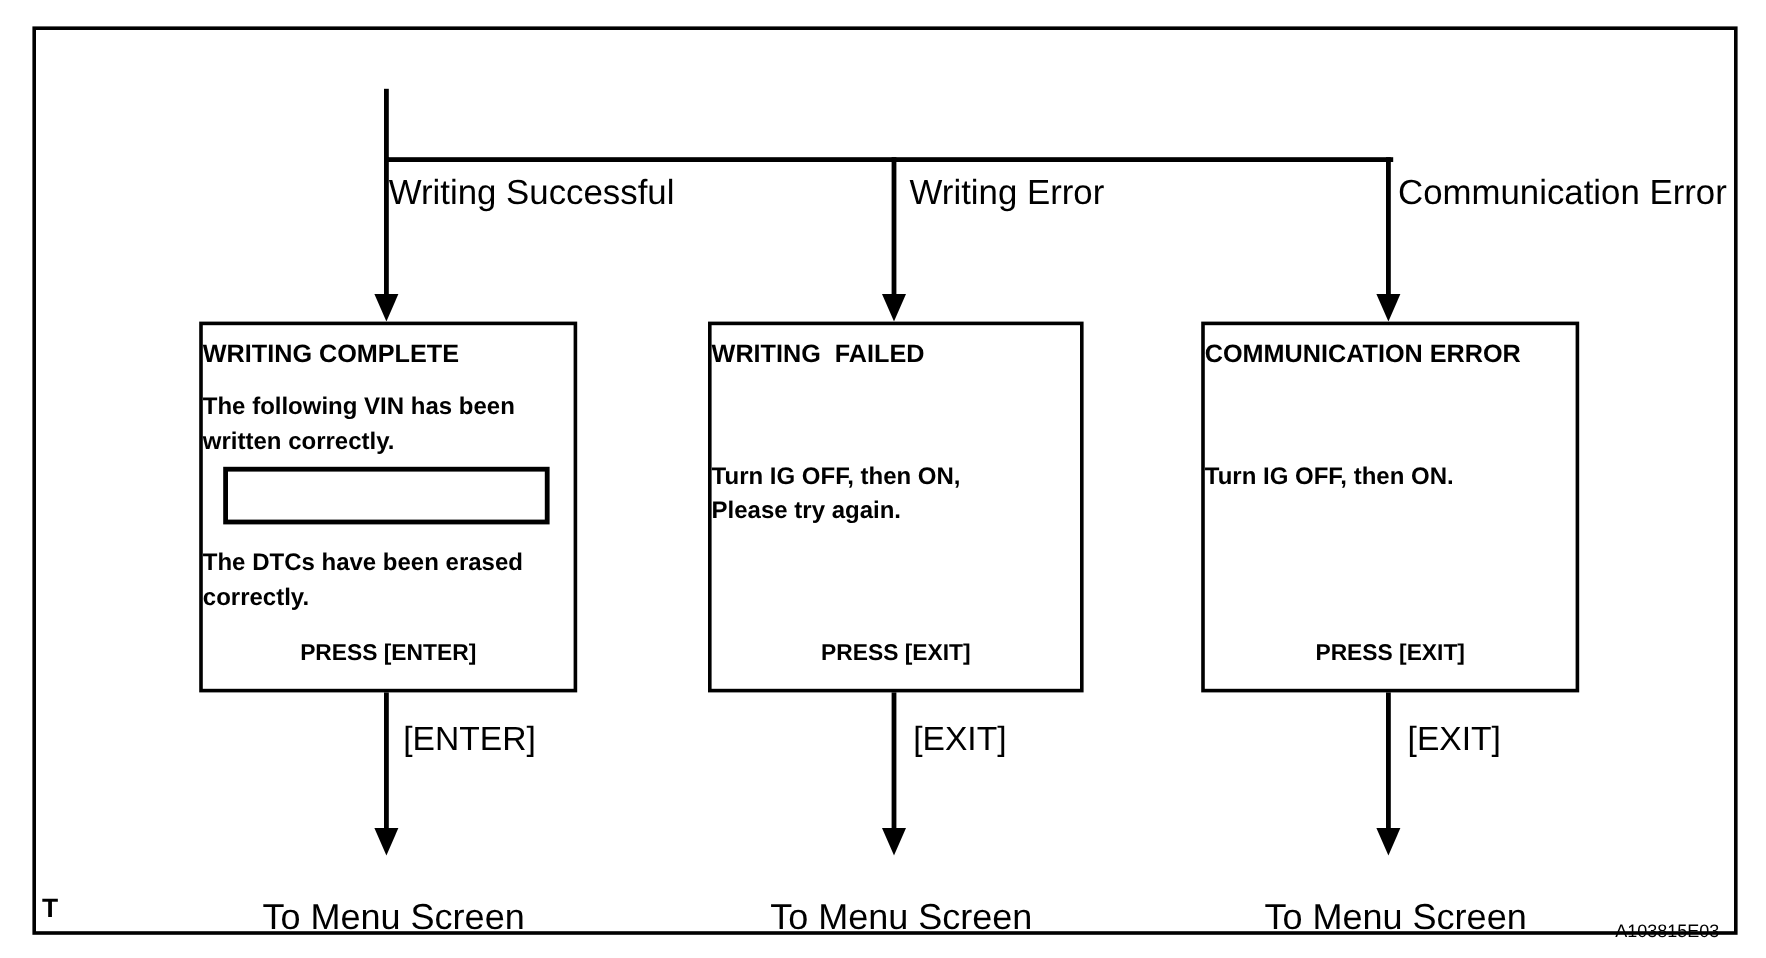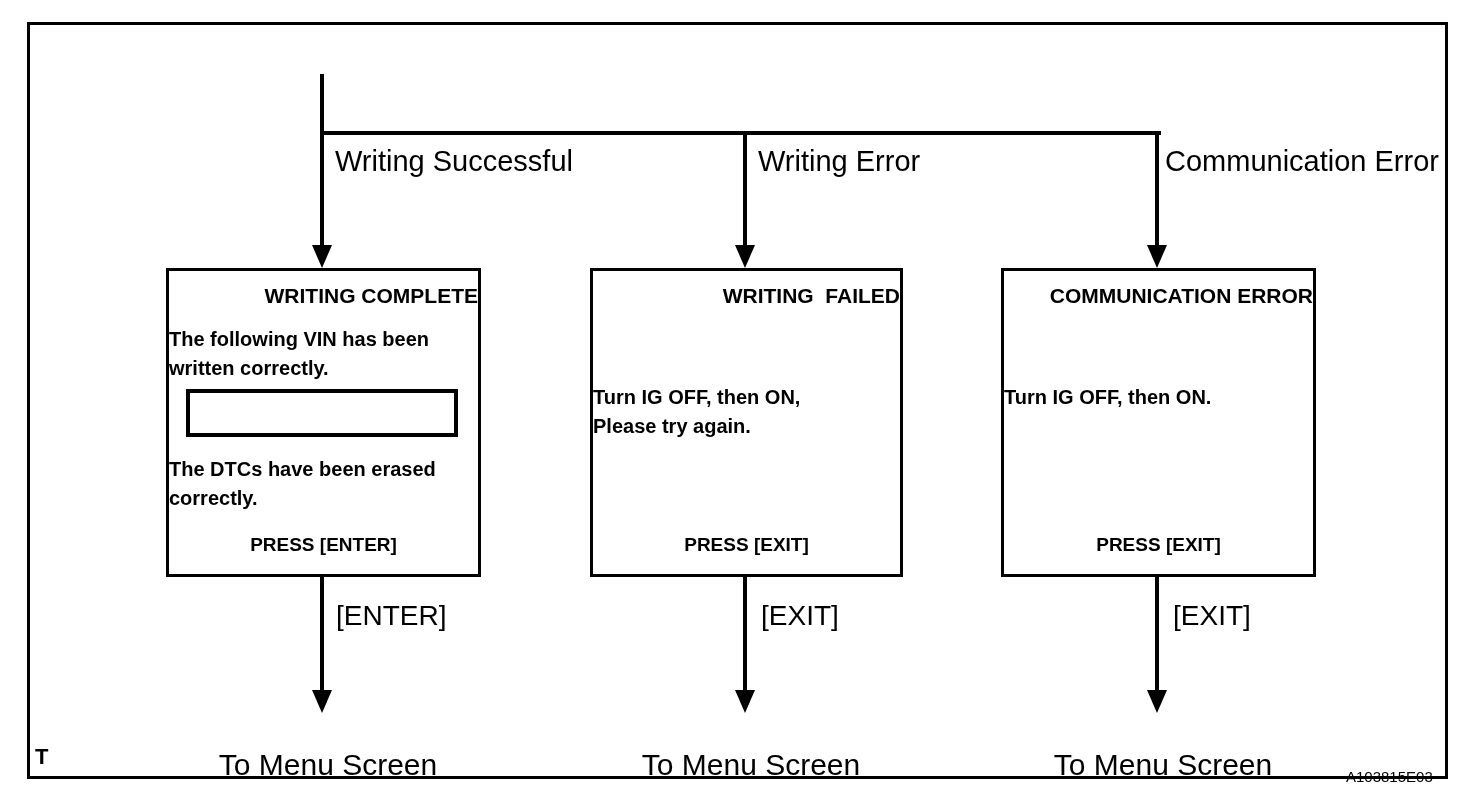--- a/index.html
+++ b/index.html
@@ -14,21 +14,21 @@
   .arrow-down{position:absolute;width:0;height:0;
               border-left:10px solid transparent;border-right:10px solid transparent;
               border-top:23px solid #000;}
 
   .cond-label{position:absolute;font-size:29px;white-space:nowrap;}
   .key-label{position:absolute;font-size:28px;white-space:nowrap;}
   .dest-label{position:absolute;font-size:30px;white-space:nowrap;transform:translateX(-50%);margin-top:22px;}
 
   .box{position:absolute;top:268px;height:309px;border:3px solid #000;
        box-sizing:border-box;background:#fff;}
-  .box-title{position:absolute;left:0;top:13px;width:100%;text-align:right;
+  .box-title{position:absolute;left:0;top:13px;width:100%;text-align:left;
              font-weight:bold;font-size:21px;white-space:pre-wrap;}
   .box-msg{position:absolute;left:0;width:100%;
            font-weight:bold;font-size:20px;line-height:29px;white-space:pre-line;}
   .action{position:absolute;left:0;bottom:18px;width:100%;text-align:center;
           font-weight:bold;font-size:19px;}
   .vin-field{position:absolute;left:17px;top:118px;width:272px;height:48px;
              border:4px solid #000;box-sizing:border-box;background:#fff;}
 
   .corner-label{position:absolute;left:35px;top:744px;font-weight:bold;font-size:22px;}
   .fig-code{position:absolute;left:1346px;top:740px;font-size:15px;margin-top:28px;}
@@ -38,21 +38,21 @@
 
 <div id="canvas">
 
   <div class="frame"></div>
 
   <div class="vline" style="left:320px;top:74px;height:61px;"></div>
   <div class="hline" style="left:320px;top:131px;width:841px;"></div>
 
   <div class="vline" style="left:320px;top:131px;height:117px;"></div>
   <div class="arrow-down" style="left:312px;top:245px;"></div>
-  <div class="cond-label" style="left:335px;top:145px;text-align:right;">Writing Successful</div>
+  <div class="cond-label" style="left:324px;top:145px;text-align:right;">Writing Successful</div>
 
   <div class="box" style="left:166px;width:315px;">
     <div class="box-title">WRITING COMPLETE</div>
     <div class="box-msg" style="top:54px;">The following VIN has been
 written correctly.</div>
     <div class="vin-field"></div>
     <div class="box-msg" style="top:184px;">The DTCs have been erased
 correctly.</div>
     <div class="action">PRESS [ENTER]</div>
   </div>

